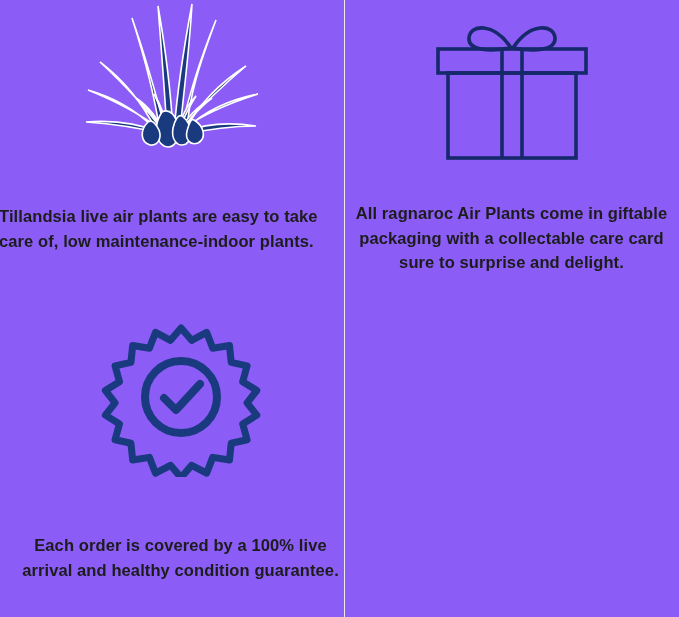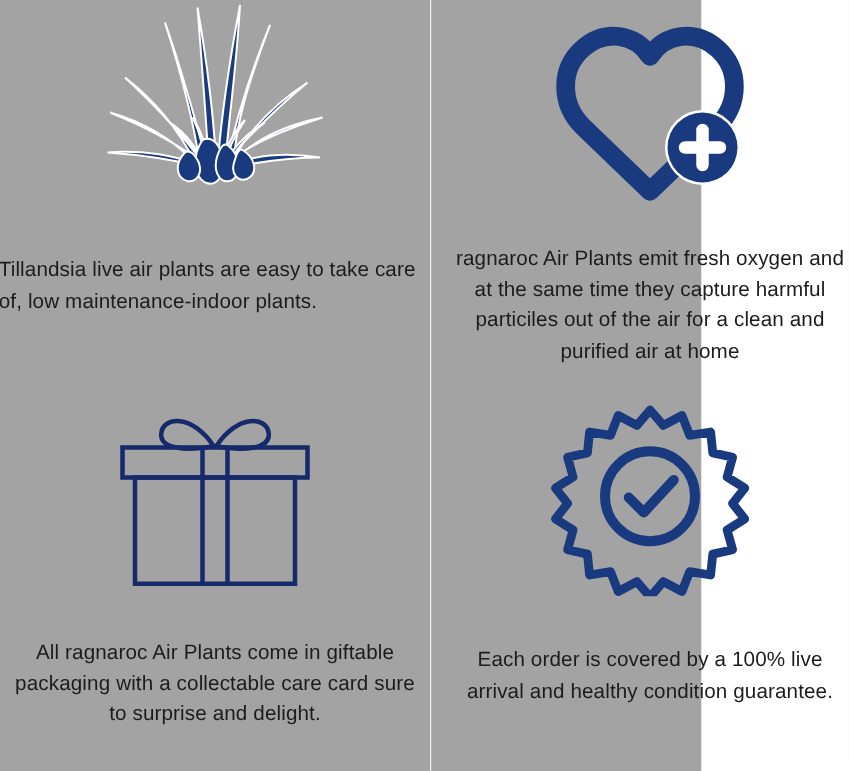--- a/index.html
+++ b/index.html
@@ -9,47 +9,48 @@
     background: #ffffff;
   }
   body {
     width: 679px;
     height: 617px;
     font-family: "Liberation Sans", sans-serif;
     overflow: hidden;
   }
   .feature-grid {
     position: relative;
-    width: 561px;
+    width: 679px;
     height: 617px;
     display: grid;
     grid-template-columns: 345px 334px;
     grid-template-rows: 309px 308px;
-    background: #a3a3a3;
+    background: #8b5cf6;
+    font-weight: bold;
   }
   .v-divider {
     position: absolute;
     left: 344px;
     top: 0;
     width: 1px;
     height: 617px;
     background: #ececec;
     pointer-events: none;
   }
   .panel {
     position: relative;
     display: flex;
     flex-direction: column;
     align-items: center;
     box-sizing: border-box;
   }
   .panel-1 { padding: 0 6px 0 0; }
   .panel-2 { padding: 0 2px 0 18px; }
   .panel-3 { padding: 0 6px 0 5px; }
-  .panel-4 { padding: 0 2px 0 18px; }
+  .panel-4 { padding: 0 2px 0 18px; gap: 17px; }
 
   .icon-wrap {
     display: flex;
     align-items: center;
     justify-content: center;
   }
   .icon-plant-wrap { height: 180px; width: 100%; align-items: flex-start; }
   .icon-heart-wrap { height: 180px; width: 100%; align-items: center; }
   .icon-gift-wrap  { height: 175px; width: 100%; align-items: center; }
   .icon-badge-wrap { height: 175px; width: 100%; align-items: center; }
@@ -104,31 +105,20 @@
           <path d="M92 112 C84 124 84 140 94 146 C104 150 110 140 108 126 C106 116 100 108 92 112 Z"></path>
           <path d="M112 116 C122 124 124 138 116 144 C107 148 101 139 103 128 C105 120 108 114 112 116 Z"></path>
           <path d="M78 122 C70 130 70 142 80 145 C88 146 92 138 89 130 C86 124 82 119 78 122 Z"></path>
           <path d="M124 120 C134 126 137 138 128 143 C120 146 115 139 117 131 C119 124 121 118 124 120 Z"></path>
         </g>
       </svg>
     </div>
     <p class="caption caption-left cap-1">Tillandsia live air plants are easy to take care of, low maintenance-indoor plants.</p>
   </div>
 
-  <div class="panel panel-2">
-    <div class="icon-wrap icon-heart-wrap">
-      <svg width="160" height="150" viewBox="0 0 160 150" aria-hidden="true">
-        <path d="M80 138 L26 86 C8 68 8 40 26 24 C44 8 68 12 80 30 C92 12 116 8 134 24 C152 40 152 68 134 86 L80 138 Z" fill="none" stroke="#1A3A80" stroke-width="15" stroke-linejoin="round" stroke-linecap="round"></path>
-        <circle cx="122" cy="103" r="30" fill="#ffffff"></circle>
-        <circle cx="122" cy="103" r="28" fill="#1A3A80"></circle>
-        <path d="M122 89 L122 117 M108 103 L136 103" stroke="#ffffff" stroke-width="10" stroke-linecap="round"></path>
-      </svg>
-    </div>
-    <p class="caption caption-center cap-2">ragnaroc Air Plants emit fresh oxygen and at the same time they capture harmful particiles out of the air for a clean and purified air at home</p>
-  </div>
 
   <div class="panel panel-3">
     <div class="icon-wrap icon-gift-wrap">
       <svg width="180" height="160" viewBox="0 0 180 160" aria-hidden="true">
         <g fill="none" stroke="#15296B" stroke-width="3.6" stroke-linejoin="miter">
 
           <path d="M89 40 C72 14 48 16 47 30 C46 42 66 44 89 40 Z" stroke-linejoin="round"></path>
 
           <path d="M91 40 C108 14 132 16 133 30 C134 42 114 44 91 40 Z" stroke-linejoin="round"></path>
 

